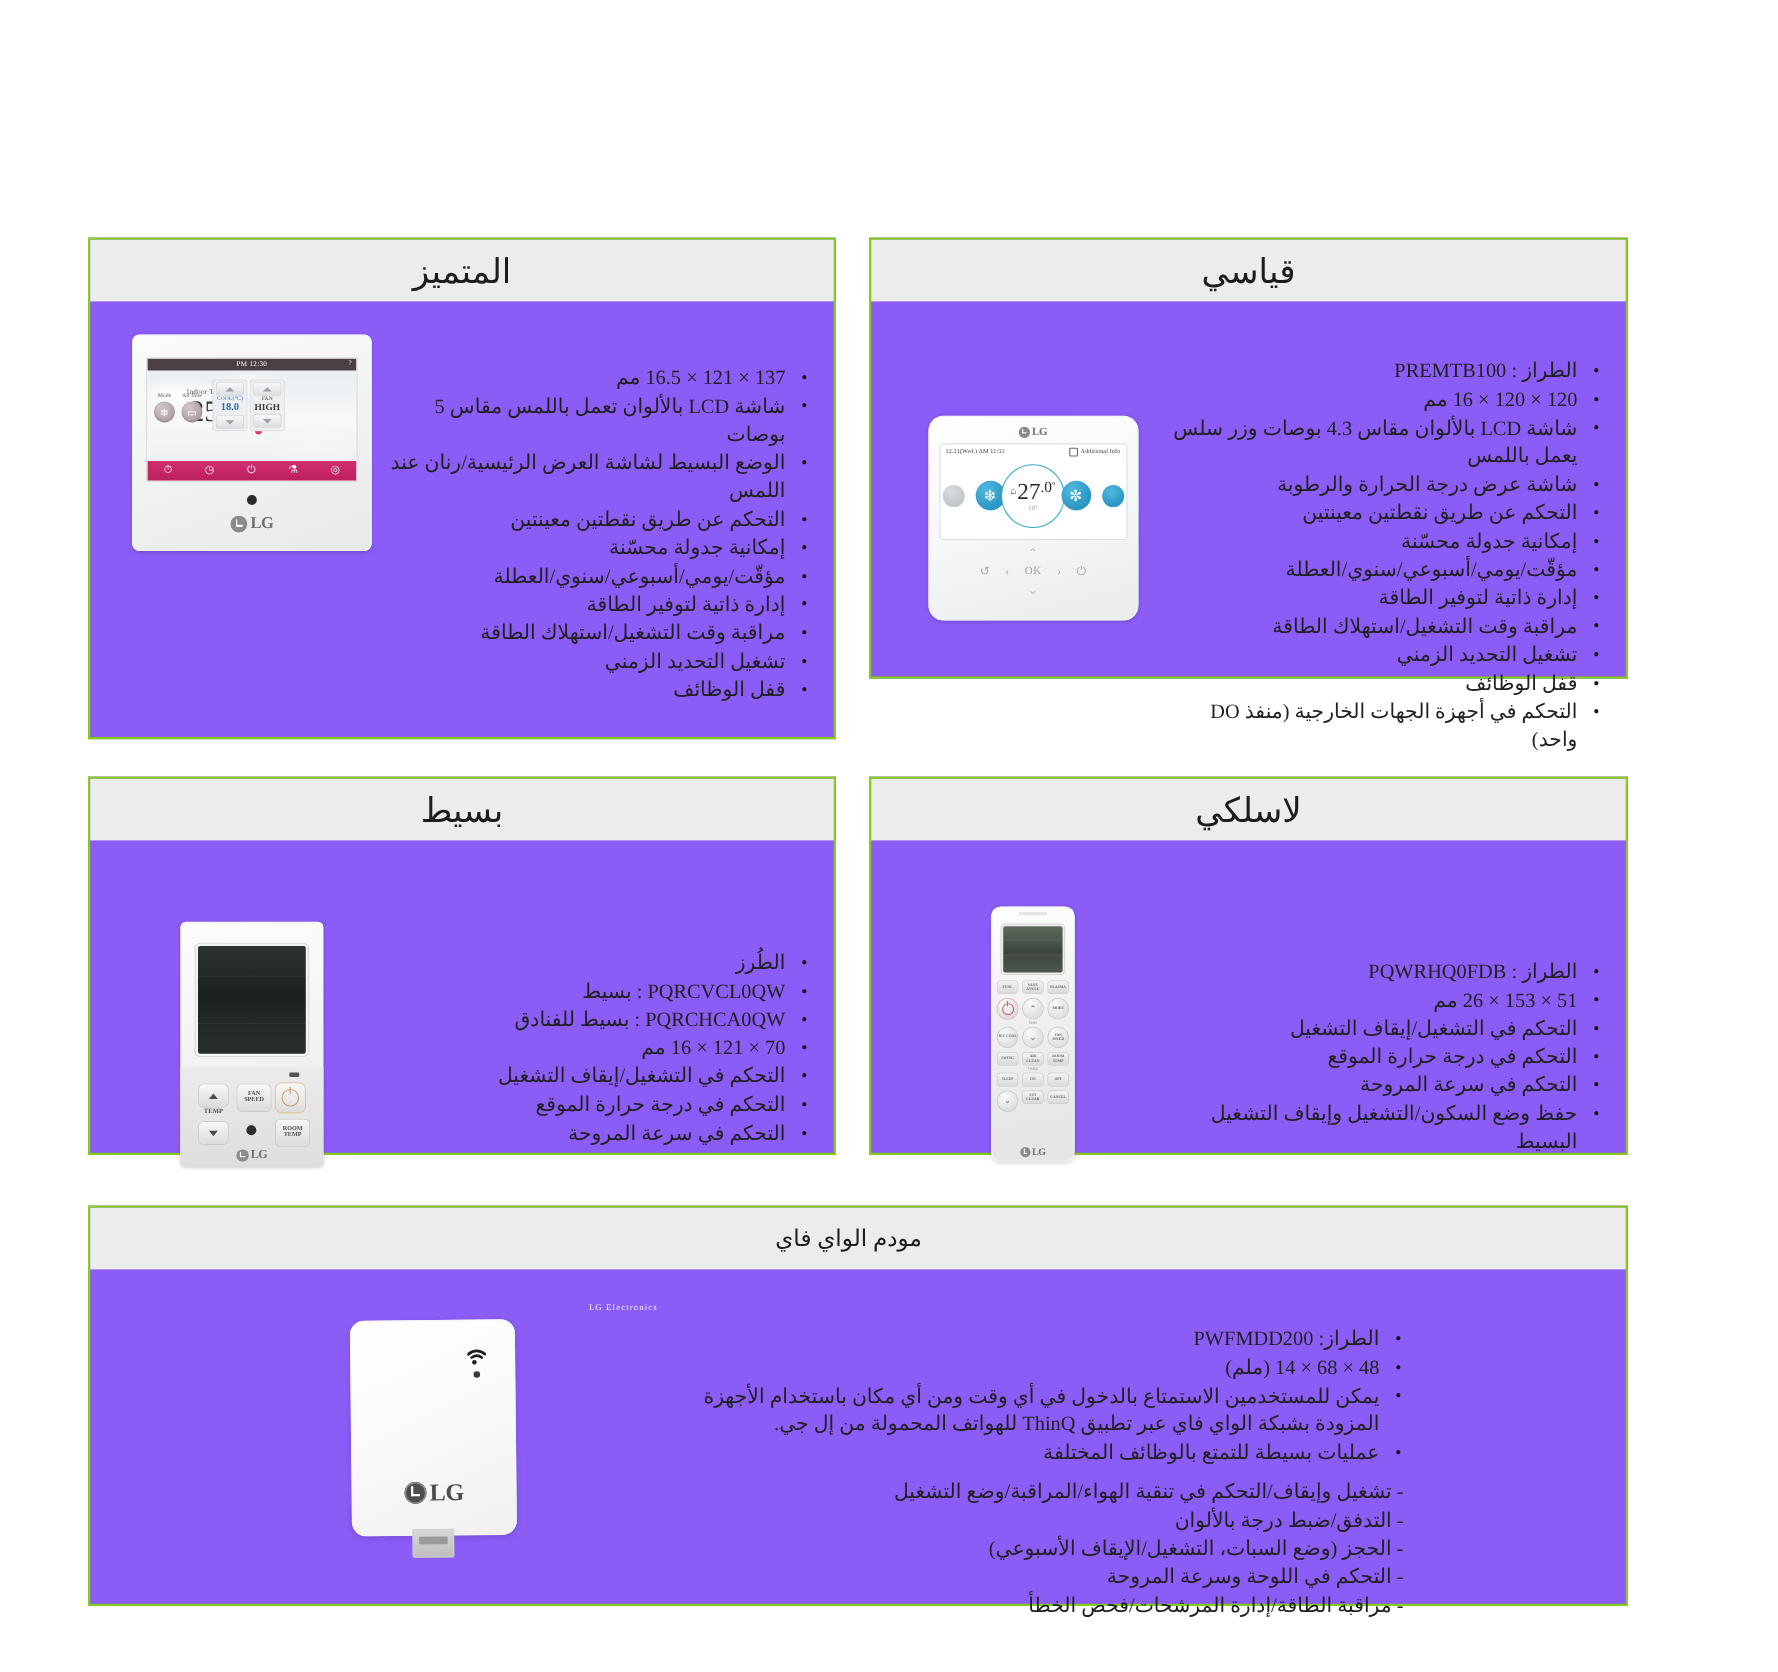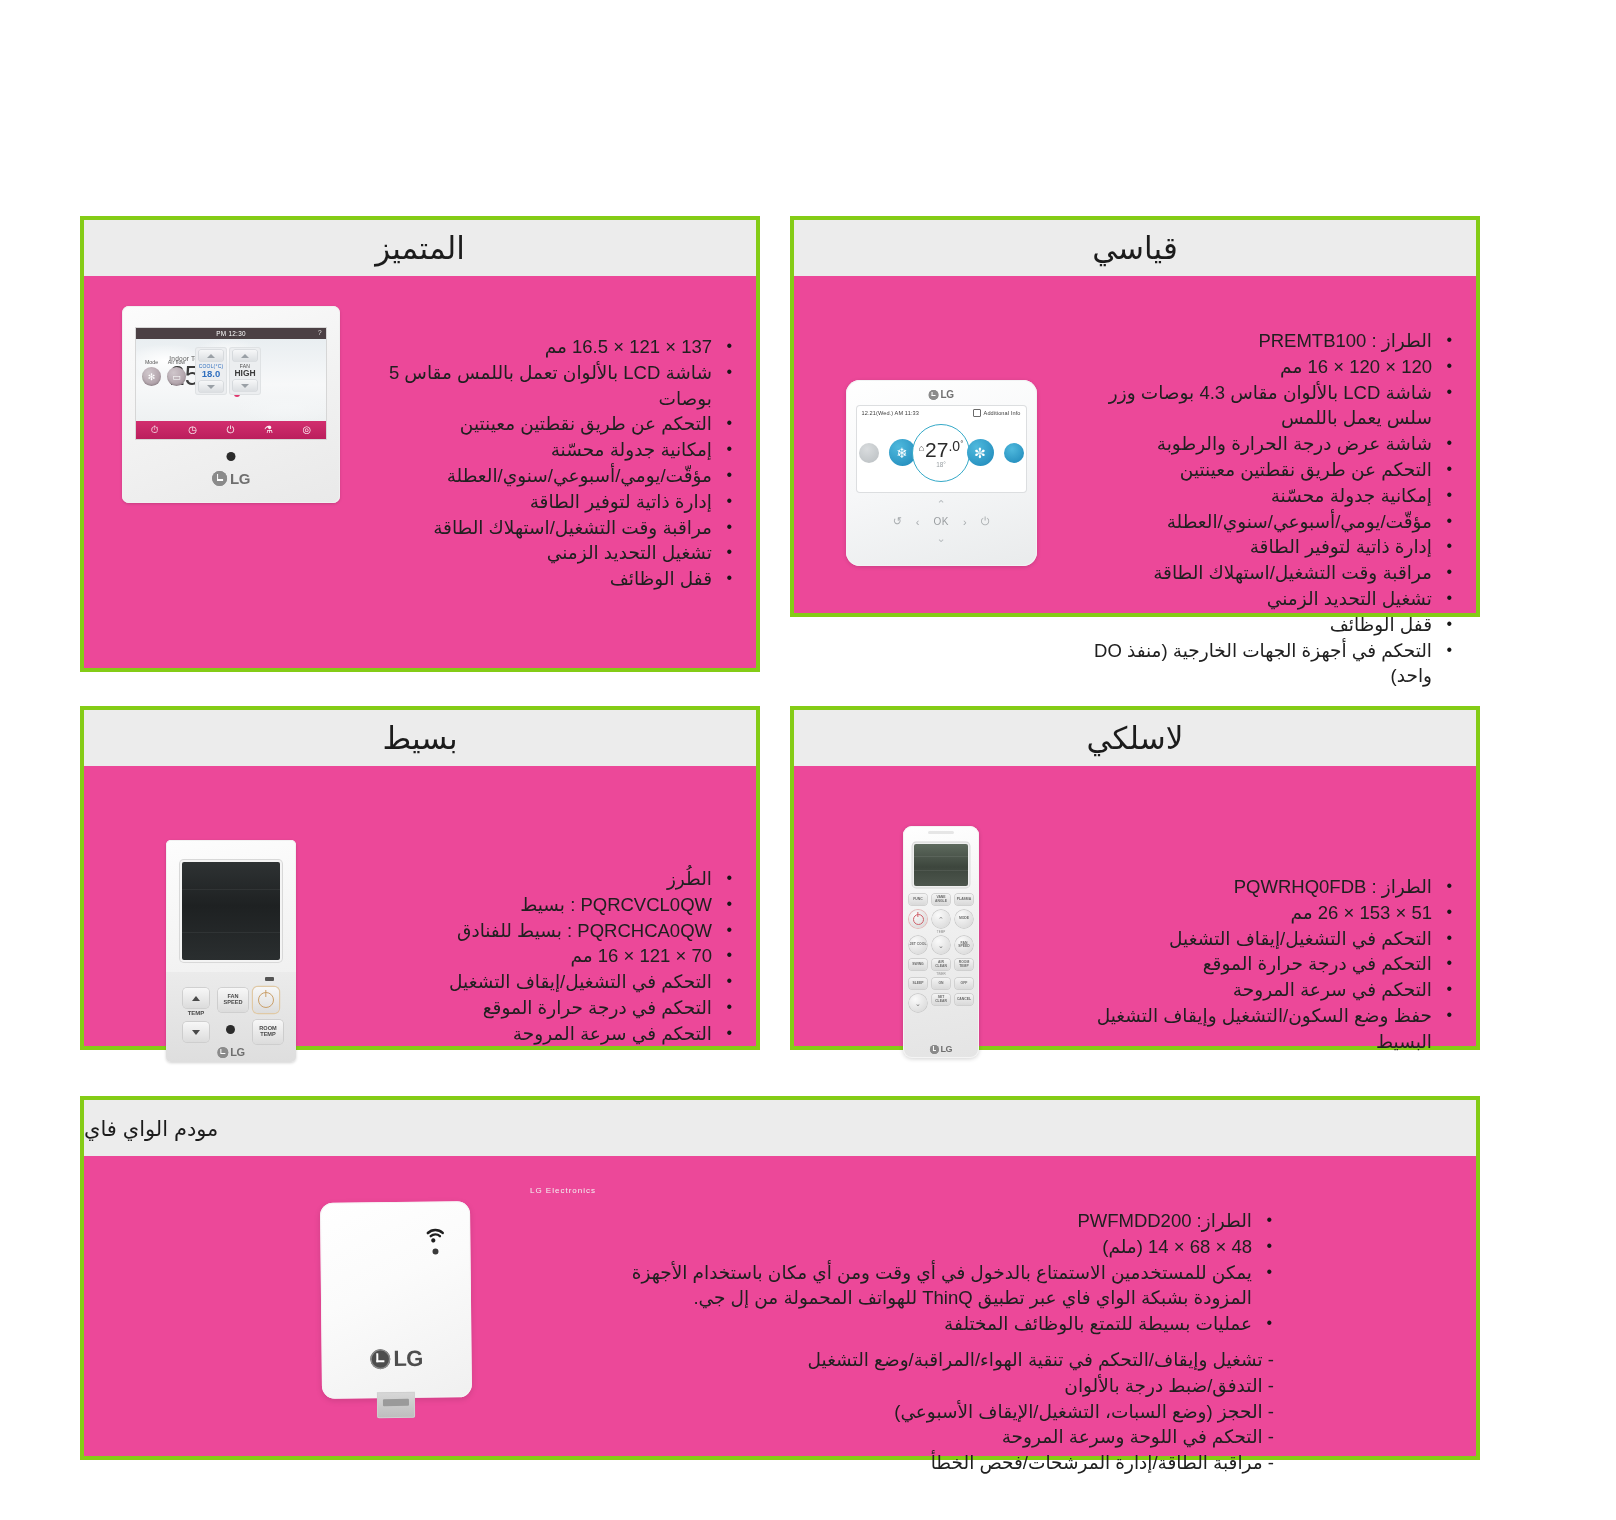--- a/index.html
+++ b/index.html
@@ -18,34 +18,35 @@
   .page {
     position: relative;
     width: 1616px;
     height: 1520px;
     background: #ffffff;
   }
 
   
   .card {
     position: absolute;
-    background: #ec4899;
-    border: 4px solid #84cc16;
+    background: #8b5cf6;
+    border: 2px solid #84cc16;
     box-sizing: border-box;
+    font-family: Liberation Serif, serif;
   }
   .card-header {
     background: #ececec;
     height: 56px;
     display: flex;
     align-items: center;
     justify-content: center;
     box-sizing: border-box;
   }
   .card-header.left-title {
-    justify-content: flex-end;
+    justify-content: flex-start;
     padding-right: 0;
   }
   .card-title {
     font-size: 31px;
     font-weight: 400;
     color: #1c1c1c;
     letter-spacing: 0;
     line-height: 1;
   }
   .card-title.small {
@@ -499,20 +500,21 @@
 
   <div class="card" style="left:80px; top:216px; width:680px; height:456px;">
     <div class="card-header">
       <div class="card-title">المتميز</div>
     </div>
     <div class="card-body" style="height:398px; padding:30px 22px 0 22px;">
       <div class="col-text" style="padding-top:28px;">
         <ul class="spec-list" style="width:100%;">
           <li>137 × 121 × 16.5 مم</li>
           <li>شاشة LCD بالألوان تعمل باللمس مقاس 5 بوصات</li>
+          <li>الوضع البسيط لشاشة العرض الرئيسية/رنان عند اللمس</li>
           <li>التحكم عن طريق نقطتين معينتين</li>
           <li>إمكانية جدولة محسّنة</li>
           <li>مؤقّت/يومي/أسبوعي/سنوي/العطلة</li>
           <li>إدارة ذاتية لتوفير الطاقة</li>
           <li>مراقبة وقت التشغيل/استهلاك الطاقة</li>
           <li>تشغيل التحديد الزمني</li>
           <li>قفل الوظائف</li>
         </ul>
       </div>
       <div class="col-img" style="width:250px;">

